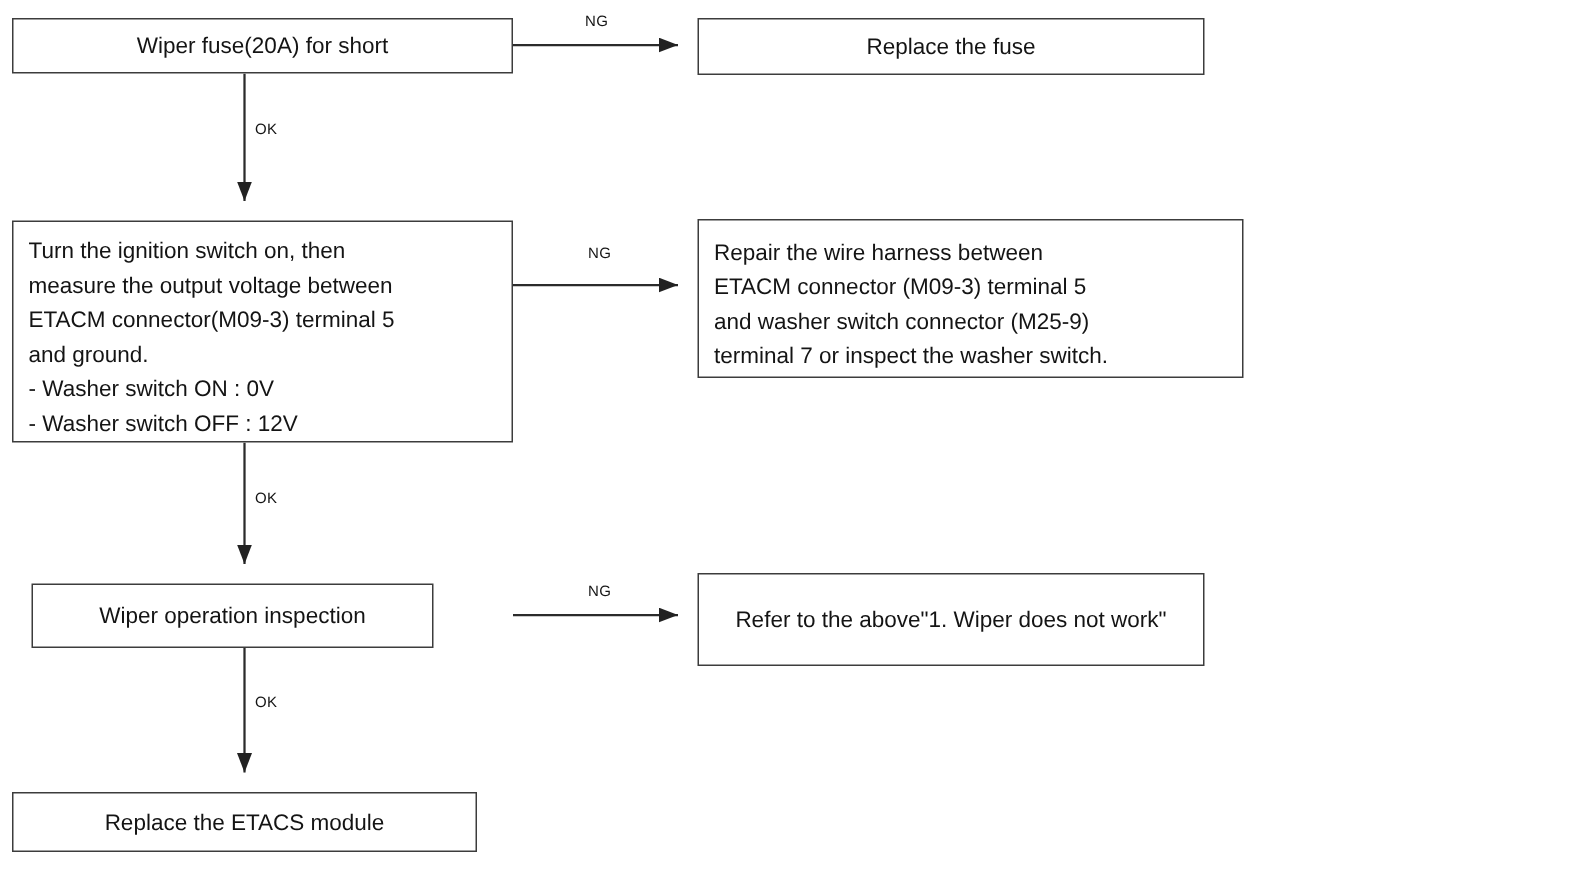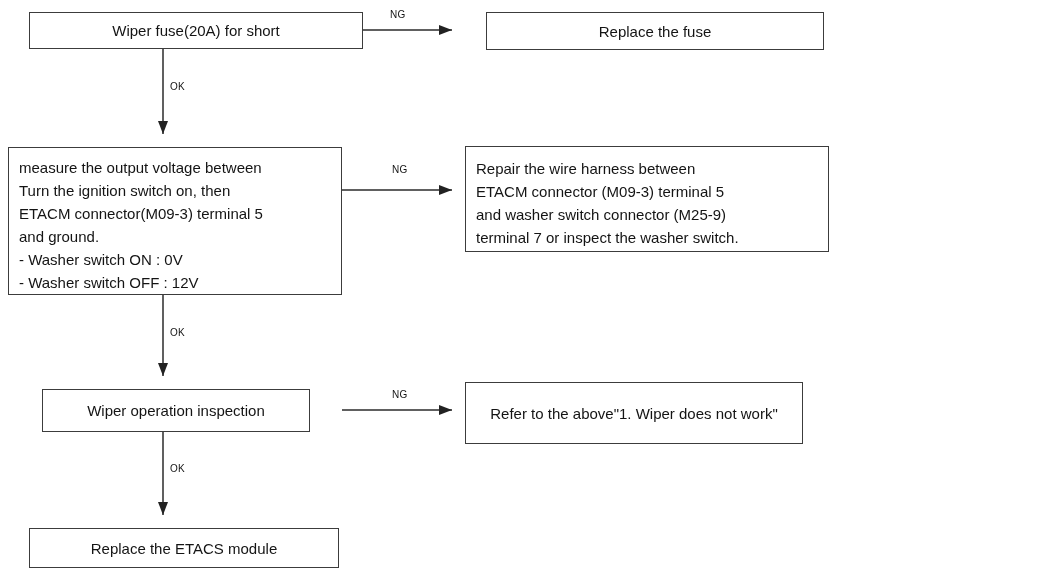--- a/index.html
+++ b/index.html
@@ -30,21 +30,20 @@
     background: #ffffff;
     font-size: 15px;
     line-height: 23px;
     color: #141414;
   }
   .node.center {
     display: flex;
     align-items: center;
     justify-content: center;
     text-align: left;
-    margin-left: 21px;
   }
   .node.left {
     padding: 8px 10px;
     text-align: left;
   }
   .node.center2 {
     display: flex;
     flex-direction: row;
     align-items: center;
     justify-content: center;
@@ -87,22 +86,22 @@
   <div class="edge-label" style="left:170px; top:463px;">OK</div>
 
   <div class="node center" style="left:8px; top:12px; width:334px; height:37px;">
     <span>Wiper fuse(20A) for short</span>
   </div>
   <div class="node center" style="left:465px; top:12px; width:338px; height:38px;">
     <span>Replace the fuse</span>
   </div>
 
   <div class="node left" style="left:8px; top:147px; width:334px; height:148px;">
+    <div>Turn the ignition switch on, then</div>
     <div>measure the output voltage between</div>
-    <div>Turn the ignition switch on, then</div>
     <div>ETACM connector(M09-3) terminal 5</div>
     <div>and ground.</div>
     <div>- Washer switch ON : 0V</div>
     <div>- Washer switch OFF : 12V</div>
   </div>
   <div class="node left" style="left:465px; top:146px; width:364px; height:106px; padding-top:10px;">
     <div>Repair the wire harness between</div>
     <div>ETACM connector (M09-3) terminal 5</div>
     <div>and washer switch connector (M25-9)</div>
     <div>terminal 7 or inspect the washer switch.</div>

